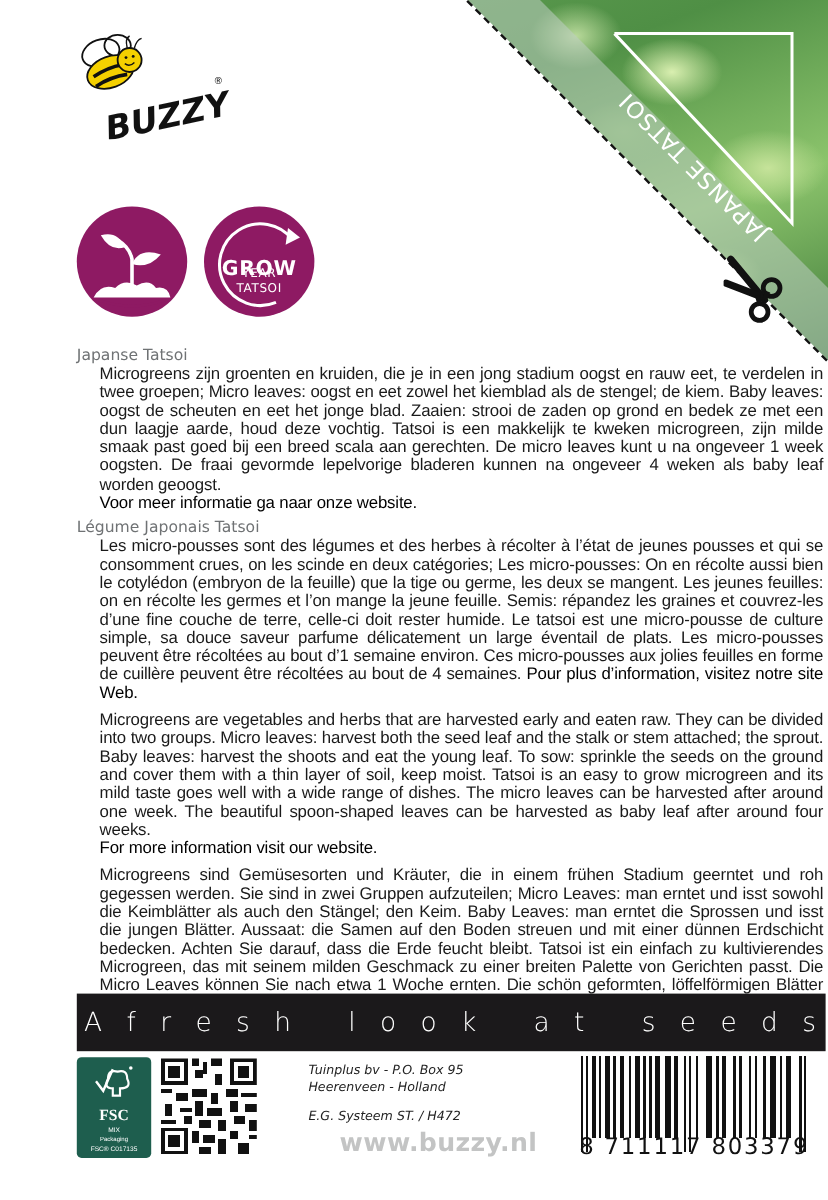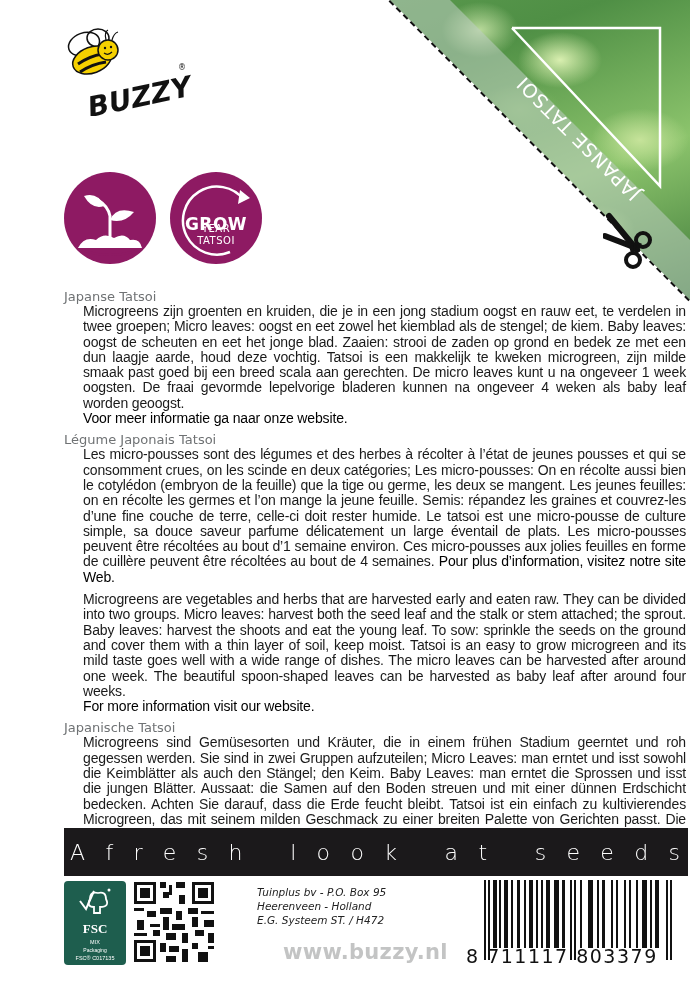--- a/index.html
+++ b/index.html
@@ -71,25 +71,25 @@
   
   .fsc { position: absolute; left: 64px; top: 881px; width: 62px; height: 84px; background: #1e5e4e; border-radius: 4px; color: #fff; text-align: center; }
   .fsc .fsc-mark { position: absolute; left: 14px; top: 6px; }
   .fsc .fsc-name { position: absolute; top: 40px; left: 0; width: 62px; font-family: Liberation Serif, serif; font-size: 13px; font-weight: bold; }
   .fsc .fsc-mix { position: absolute; top: 58px; left: 0; width: 62px; font-size: 5.5px; }
   .fsc .fsc-pack { position: absolute; top: 66px; left: 0; width: 62px; font-size: 5px; }
   .fsc .fsc-code { position: absolute; top: 74px; left: 0; width: 62px; font-size: 5.5px; }
   .qr { position: absolute; left: 134px; top: 882px; width: 80px; height: 80px; }
 
   .address { position: absolute; left: 257px; top: 885px; font-family: "DejaVu Sans", sans-serif; font-size: 10.5px; color: #222; line-height: 14px; font-style: italic; }
-  .address .line3 { }
+  .address .line3 { margin-top: 10px; }
   .website { position: absolute; left: 256px; top: 940px; font-family: "DejaVu Sans", sans-serif; font-size: 21px; font-weight: bold; color: #c3c4c4; letter-spacing: 0.3px; margin-left: 27px; }
 
   .barcode { position: absolute; left: 484px; top: 880px; width: 204px; height: 80px; }
-  .barcode-number { position: absolute; left: 466px; top: 945px; width: 225px; font-family: "DejaVu Sans", sans-serif; font-size: 19px; color: #111; letter-spacing: 1.5px; }
+  .barcode-number { position: absolute; left: 466px; top: 945px; width: 225px; font-family: "DejaVu Sans", sans-serif; font-size: 19px; color: #111; letter-spacing: 1.5px; text-align: center; }
 </style>
 </head>
 <body>
 
 <div class="photo"></div>
 <div class="photo-band"></div>
 <svg class="frame-triangle" width="690" height="300" viewBox="0 0 690 300">
   <polyline points="512,28 660,28 660,186 512,28" fill="none" stroke="#ffffff" stroke-width="2.5"></polyline>
 </svg>
 <div class="dashline"></div>
@@ -144,21 +144,20 @@
     <div class="sec-body"><span>Microgreens zijn groenten en kruiden, die je in een jong stadium oogst en rauw eet, te verdelen in twee groepen; Micro leaves: oogst en eet zowel het kiemblad als de stengel; de kiem. Baby leaves: oogst de scheuten en eet het jonge blad. Zaaien: strooi de zaden op grond en bedek ze met een dun laagje aarde, houd deze vochtig. Tatsoi is een makkelijk te kweken microgreen, zijn milde smaak past goed bij een breed scala aan gerechten. De micro leaves kunt u na ongeveer 1 week oogsten. De fraai gevormde lepelvorige bladeren kunnen na ongeveer 4 weken als baby leaf worden geoogst.</span><br><span class="sec-link">Voor meer informatie ga naar onze website.</span></div>
   </div>
   <div class="section">
     <div class="sec-title">Légume Japonais Tatsoi</div>
     <div class="sec-body"><span>Les micro-pousses sont des légumes et des herbes à récolter à l’état de jeunes pousses et qui se consomment crues, on les scinde en deux catégories; Les micro-pousses: On en récolte aussi bien le cotylédon (embryon de la feuille) que la tige ou germe, les deux se mangent. Les jeunes feuilles: on en récolte les germes et l’on mange la jeune feuille. Semis: répandez les graines et couvrez-les d’une fine couche de terre, celle-ci doit rester humide. Le tatsoi est une micro-pousse de culture simple, sa douce saveur parfume délicatement un large éventail de plats. Les micro-pousses peuvent être récoltées au bout d’1 semaine environ. Ces micro-pousses aux jolies feuilles en forme de cuillère peuvent être récoltées au bout de 4 semaines.</span> <span class="sec-link">Pour plus d’information, visitez notre site Web.</span></div>
   </div>
   <div class="section">
     <div class="sec-body"><span>Microgreens are vegetables and herbs that are harvested early and eaten raw. They can be divided into two groups. Micro leaves: harvest both the seed leaf and the stalk or stem attached; the sprout. Baby leaves: harvest the shoots and eat the young leaf. To sow: sprinkle the seeds on the ground and cover them with a thin layer of soil, keep moist. Tatsoi is an easy to grow microgreen and its mild taste goes well with a wide range of dishes. The micro leaves can be harvested after around one week. The beautiful spoon-shaped leaves can be harvested as baby leaf after around four weeks.</span><br><span class="sec-link">For more information visit our website.</span></div>
   </div>
   <div class="section">
-    <div class="sec-title">Japanische Tatsoi</div>
     <div class="sec-body"><span>Microgreens sind Gemüsesorten und Kräuter, die in einem frühen Stadium geerntet und roh gegessen werden. Sie sind in zwei Gruppen aufzuteilen; Micro Leaves: man erntet und isst sowohl die Keimblätter als auch den Stängel; den Keim. Baby Leaves: man erntet die Sprossen und isst die jungen Blätter. Aussaat: die Samen auf den Boden streuen und mit einer dünnen Erdschicht bedecken. Achten Sie darauf, dass die Erde feucht bleibt.  Tatsoi ist ein einfach zu kultivierendes Microgreen, das mit seinem milden Geschmack zu einer breiten Palette von Gerichten passt. Die Micro Leaves können Sie nach etwa 1 Woche ernten. Die schön geformten, löffelförmigen Blätter können nach etwa 4 Wochen als Baby Leaves geerntet werden.</span><br><span class="sec-link">Für weitere Informationen, besuchen Sie unsere Website.</span></div>
   </div>
 </div>
 
 <div class="slogan">
   <span>A</span>
     <span>f</span>
     <span>r</span>
     <span>e</span>
     <span>s</span>

